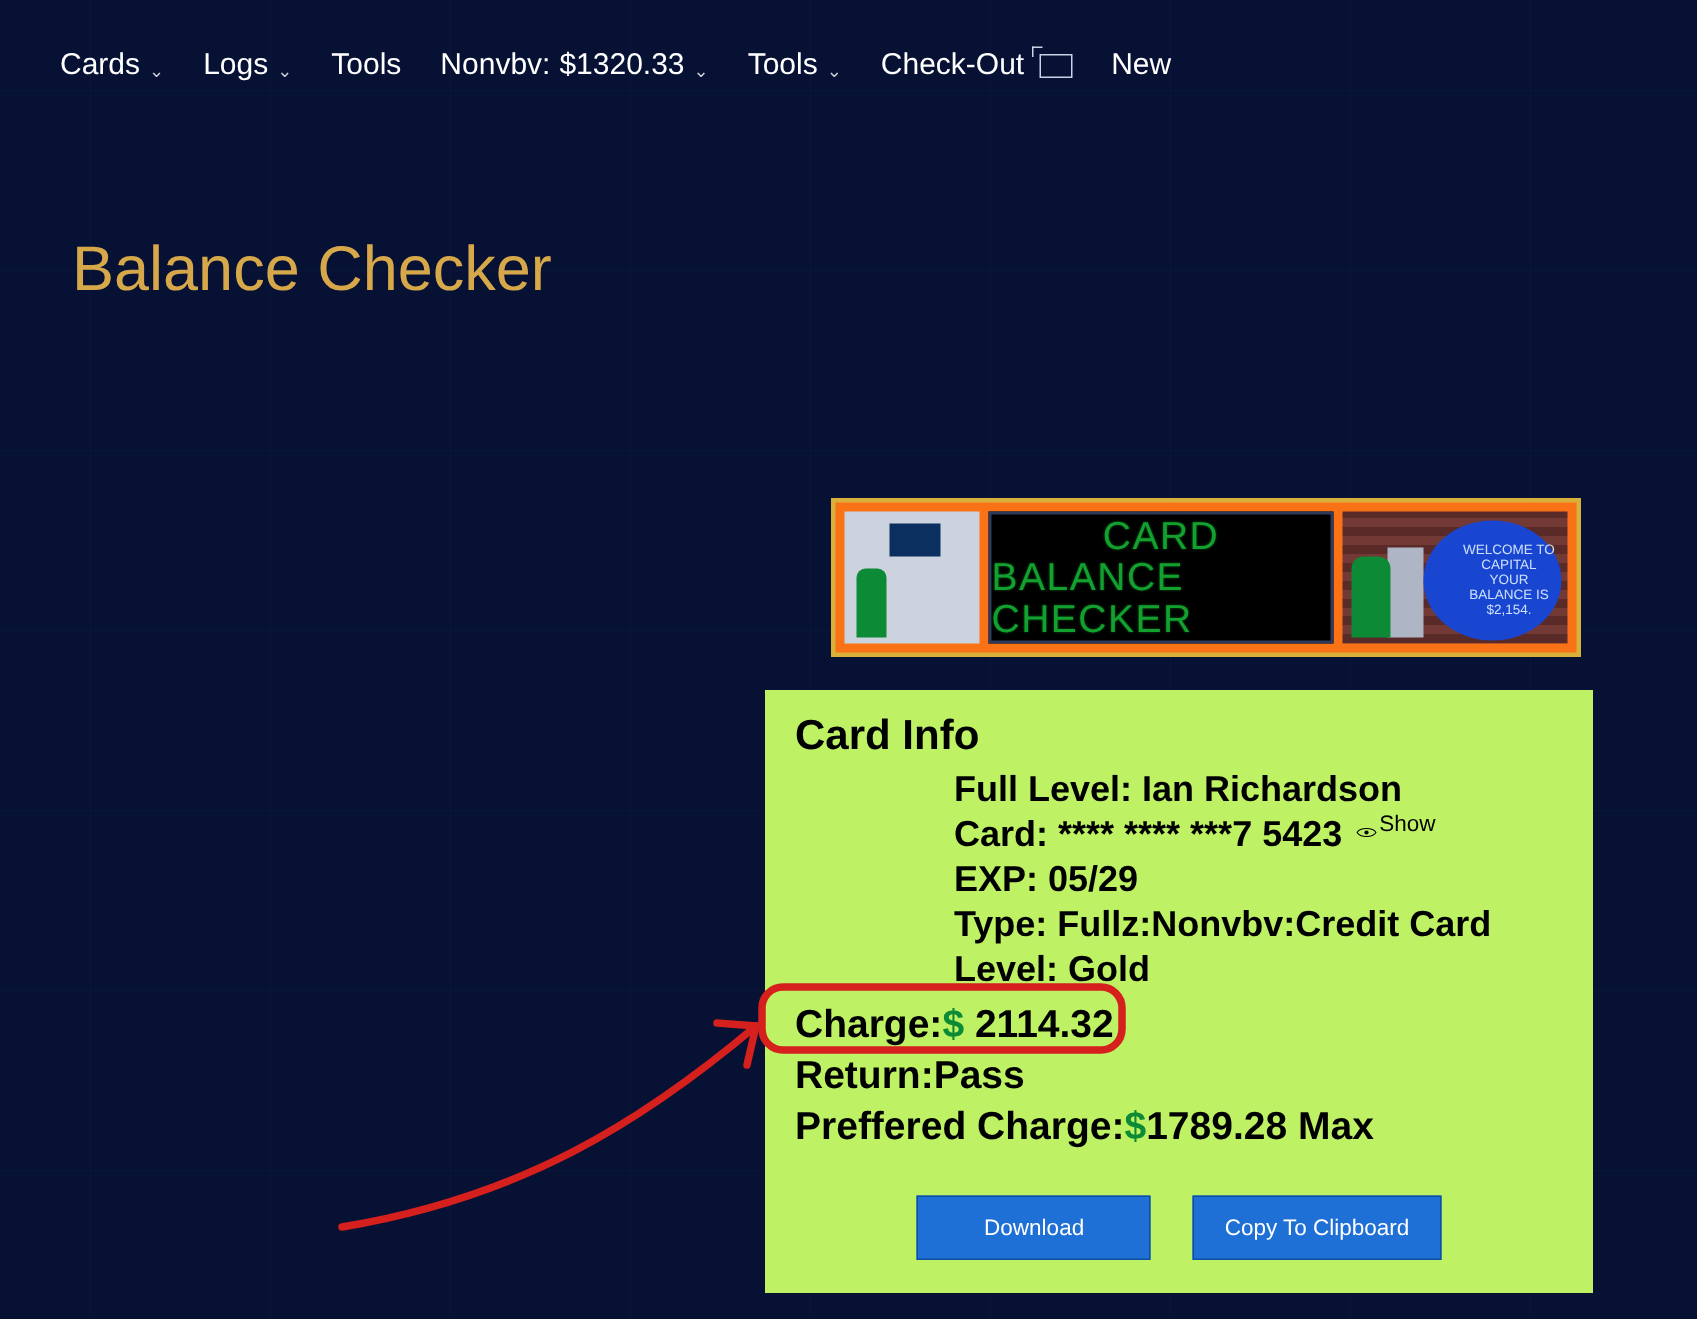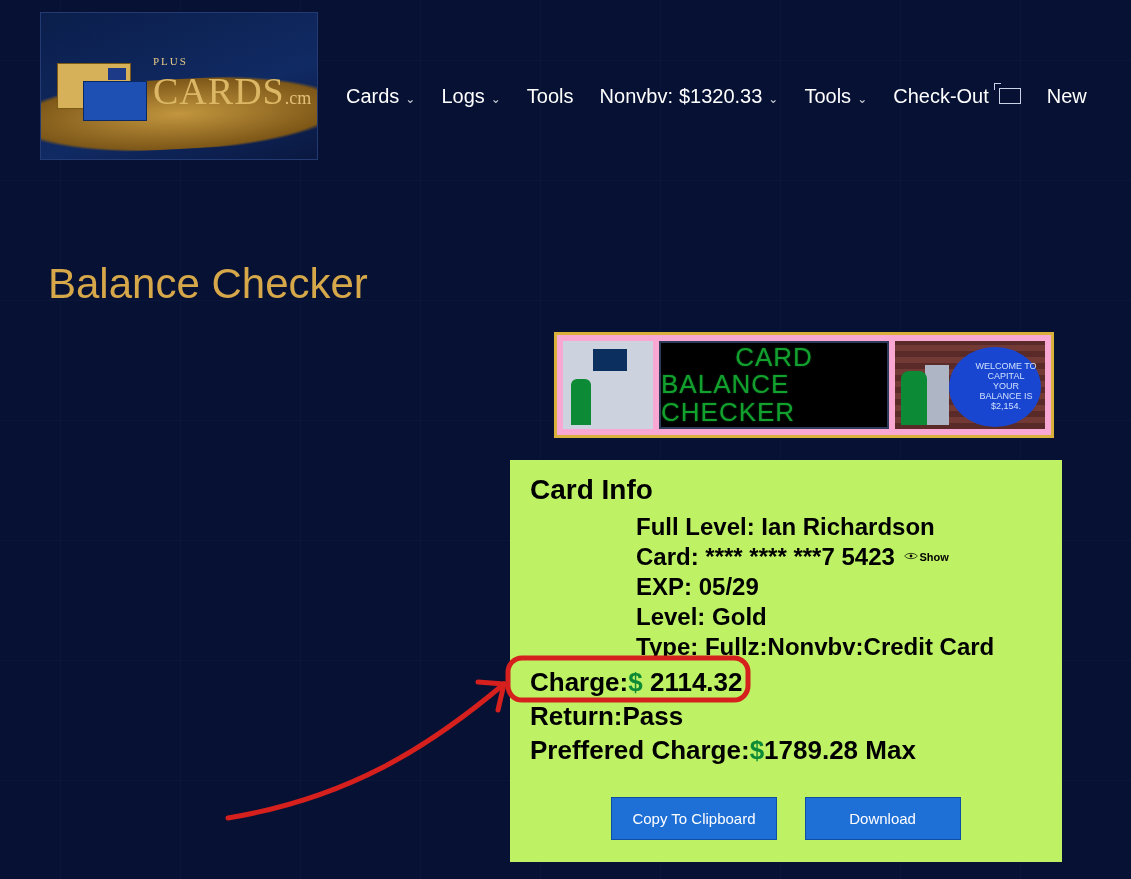--- a/index.html
+++ b/index.html
@@ -67,21 +67,21 @@
     font-size: 42px;
     color: #d6a84a;
     margin: 100px 0 0 48px;
   }
 
   
   .banner {
     position:absolute; left:554px; top:332px;
     width:500px; height:106px;
     border:3px solid #d8b03a;
-    background:#f9a8d4;
+    background:#f97316;
     display:flex; align-items:stretch;
   }
   .banner .atm {
     width:90px; background:#ccd3df; position:relative; margin:6px;
   }
   .banner .atm .screen { position:absolute; top:8px; left:30px; width:34px; height:22px; background:#0b2f5e; }
   .banner .atm .person { position:absolute; bottom:4px; left:8px; width:20px; height:46px; background:#0c8a36; border-radius:6px 6px 0 0; }
   .banner .mid {
     flex:1; background:#000; margin:6px 0; border:2px solid #2e3a5a;
     display:flex; flex-direction:column; align-items:center; justify-content:center;
@@ -111,21 +111,21 @@
   .panel {
     position:absolute; left:510px; top:460px;
     width:552px; background:#bef264; color:#000;
     padding:14px 20px 22px 20px;
     font-family: Arial, Helvetica, sans-serif;
   }
   .panel h2 { font-size:28px; font-weight:700; margin-bottom:6px; }
   .panel .rows { margin-left:106px; font-size:24px; font-weight:700; line-height:1.25; }
   .panel .rows .row span.lbl { }
   .panel .rows .show {
-    font-size:11px; font-weight:700; display:inline-flex; align-items:flex-start; gap:2px;
+    font-size:15px; font-weight:400; display:inline-flex; align-items:flex-end; gap:2px;
     transform: translateY(-4px); margin-left:2px; cursor:pointer;
   }
   .panel .rows .show svg { width:14px; height:10px; }
   .panel .bottom { font-size:26px; font-weight:700; line-height:1.3; margin-top:4px; }
   .panel .bottom .dollar { color:#0c8a36; font-weight:700; }
   .panel .bottom .amt { color:#000; }
   .panel .charge-box {
     display:inline-block; position:relative;
   }
   .panel .buttons { display:flex; gap:28px; justify-content:center; margin-top:30px; }
@@ -138,31 +138,20 @@
   
   .anno { position:absolute; left:208px; top:638px; width:720px; height:220px; pointer-events:none; }
   .anno svg { width:100%; height:100%; overflow:visible; }
   .anno path, .anno rect { fill:none; stroke:#d5201d; stroke-width:5; stroke-linecap:round; }
 </style>
 </head>
 <body>
 <div class="bgplus"></div>
 
 <header>
-  <div class="logo">
-    <div class="ribbon"></div>
-    <div class="cards">
-        <div class="c1"></div>
-        <div class="c2"></div>
-      </div>
-    <div class="txt">
-      <span class="plus">PLUS</span>
-      <span class="brand">CARDS</span><span class="cm">.cm</span>
-    </div>
-  </div>
 
   <nav>
     <div class="item">
       <span>Cards</span>
       <span class="chev">⌄</span>
     </div>
     <div class="item">
       <span>Logs</span>
       <span class="chev">⌄</span>
     </div>
@@ -227,45 +216,45 @@
             <circle cx="10" cy="6" r="2" fill="#000"></circle>
           </svg>
         <span>Show</span>
       </span>
     </div>
     <div class="row">
       <span class="lbl">EXP:</span>
       <span>05/29</span>
     </div>
     <div class="row">
+      <span class="lbl">Type:</span>
+      <span>Fullz:Nonvbv:Credit Card</span>
+    </div>
+    <div class="row">
       <span class="lbl">Level:</span>
       <span>Gold</span>
-    </div>
-    <div class="row">
-      <span class="lbl">Type:</span>
-      <span>Fullz:Nonvbv:Credit Card</span>
     </div>
   </div>
 
   <div class="bottom">
     <div class="charge-box">
       <span>Charge:</span><span class="dollar">$</span> <span class="amt">2114.32</span>
     </div>
     <div>
       <span>Return:</span><span>Pass</span>
     </div>
     <div>
       <span>Preffered Charge:</span><span class="dollar">$</span><span class="amt">1789.28</span>
       <span>Max</span>
     </div>
   </div>
 
   <div class="buttons">
+    <button>Download</button>
     <button>Copy To Clipboard</button>
-    <button>Download</button>
   </div>
 </div>
 
 <div class="anno">
   <svg viewBox="0 0 720 220">
 
     <rect x="300" y="20" width="240" height="42" rx="14"></rect>
 
     <path d="M20 180 C 140 160, 220 110, 296 46"></path>
 

